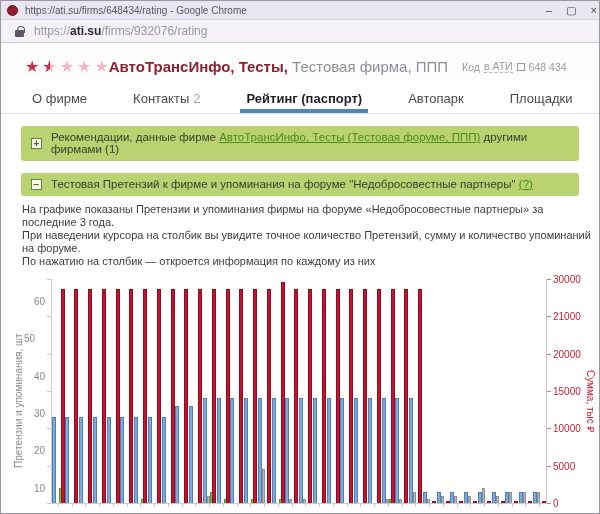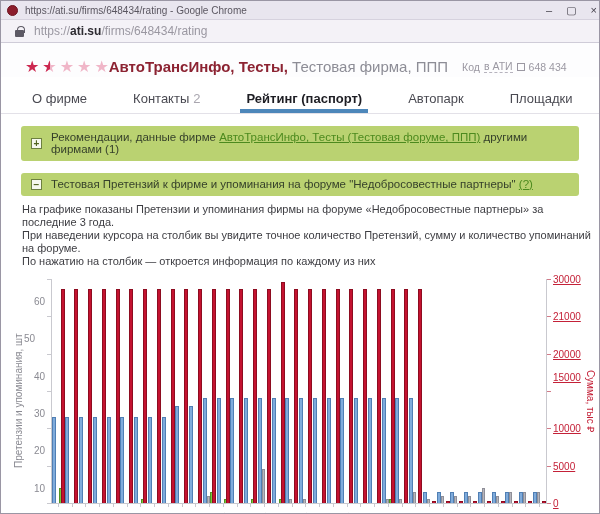--- a/index.html
+++ b/index.html
@@ -67,21 +67,21 @@
   }
   .banner a { color:#4c8a1e; text-decoration:underline; cursor:pointer; }
   
   .desc { margin:7px 0 0 21px; font-size:11px; line-height:13px; color:#3d3d42; }
   
   #chart { position:relative; width:600px; height:262px; margin-top:3px; }
   .axis-line { position:absolute; background:#c9c9cf; }
   .bar { position:absolute; }
   .ytick-l { position:absolute; font-size:10px; color:#8a8a92; text-align:right; width:30px;margin-top:22px; }
   .ytick-r { position:absolute; font-size:10px; color:#c4united; }
-  .ytick-r { color:#c42138;text-decoration:underline; }
+  .ytick-r { color:#c42138; }
   .tickmark { position:absolute; background:#c9c9cf; }
   .tickmark.red { background:#d27a88; }
   .xlab { position:absolute; font-size:10px; color:#8a8a92; width:60px; text-align:right;
     transform:rotate(-45deg); transform-origin:100% 0; white-space:nowrap; }
   .axis-title-left { position:absolute; left:12px; top:50px; width:14px; height:160px;
     font-size:10px; color:#8a8a92; writing-mode:vertical-rl; transform:rotate(180deg);
     text-align:center; white-space:nowrap; }
   .axis-title-right { position:absolute; right:4px; top:60px; width:14px; height:140px;
     font-size:10px; color:#c42138; writing-mode:vertical-rl; text-align:center; white-space:nowrap; }
 </style>
@@ -92,21 +92,21 @@
   <span class="favicon"></span>
   <span class="win-title">https://ati.su/firms/648434/rating - Google Chrome</span>
   <span class="win-btns">
     <span>–</span>
     <span>▢</span>
     <span>×</span>
   </span>
 </div>
 <div class="urlbar">
   <span class="lock"></span>
-  <span class="url"><span>https://</span><span class="host">ati.su</span><span>/firms/648434/rating</span></span>
+  <span class="url"><span>https://</span><span class="host">ati.su</span><span>/firms/932076/rating</span></span>
 </div>
 
 <div class="company-row">
   <span class="stars" id="stars">
       <span class="star full">★</span>
       <span class="star half">★<span class="half-fill">★</span></span>
       <span class="star">★</span>
       <span class="star">★</span>
       <span class="star">★</span>
     </span>
@@ -166,21 +166,21 @@
     <div class="ytick-l" style="left: 4px; top: 40.3333px;">50</div>
     <div class="tickmark" style="left: 46px; top: 8px; width: 4px; height: 1px;"></div>
     <div class="ytick-l" style="left: 14px; top: 3px;">60</div>
     <div class="tickmark red" style="left: 546px; top: 232px; width: 4px; height: 1px;"></div>
     <div class="ytick-r" style="left: 552px; top: 227px;">0</div>
     <div class="tickmark red" style="left: 546px; top: 194.667px; width: 4px; height: 1px;"></div>
     <div class="ytick-r" style="left: 552px; top: 189.667px;">5000</div>
     <div class="tickmark red" style="left: 546px; top: 157.333px; width: 4px; height: 1px;"></div>
     <div class="ytick-r" style="left: 552px; top: 152.333px;">10000</div>
     <div class="tickmark red" style="left: 546px; top: 120px; width: 4px; height: 1px;"></div>
-    <div class="ytick-r" style="left: 552px; top: 101px;">15000</div>
+    <div class="ytick-r" style="left: 552px; top: 115px;">15000</div>
     <div class="tickmark red" style="left: 546px; top: 82.6667px; width: 4px; height: 1px;"></div>
     <div class="ytick-r" style="left: 552px; top: 77.6667px;">20000</div>
     <div class="tickmark red" style="left: 546px; top: 45.3333px; width: 4px; height: 1px;"></div>
     <div class="ytick-r" style="left: 552px; top: 40.3333px;">21000</div>
     <div class="tickmark red" style="left: 546px; top: 8px; width: 4px; height: 1px;"></div>
     <div class="ytick-r" style="left: 552px; top: 3px;">30000</div>
     <div class="tickmark" style="left: 56.875px; top: 232px; width: 1px; height: 4px;"></div>
     <div class="xlab" style="left: -3.125px; top: 240px;">фев 16</div>
     <div class="tickmark" style="left: 70.625px; top: 232px; width: 1px; height: 4px;"></div>
     <div class="tickmark" style="left: 84.375px; top: 232px; width: 1px; height: 4px;"></div>

